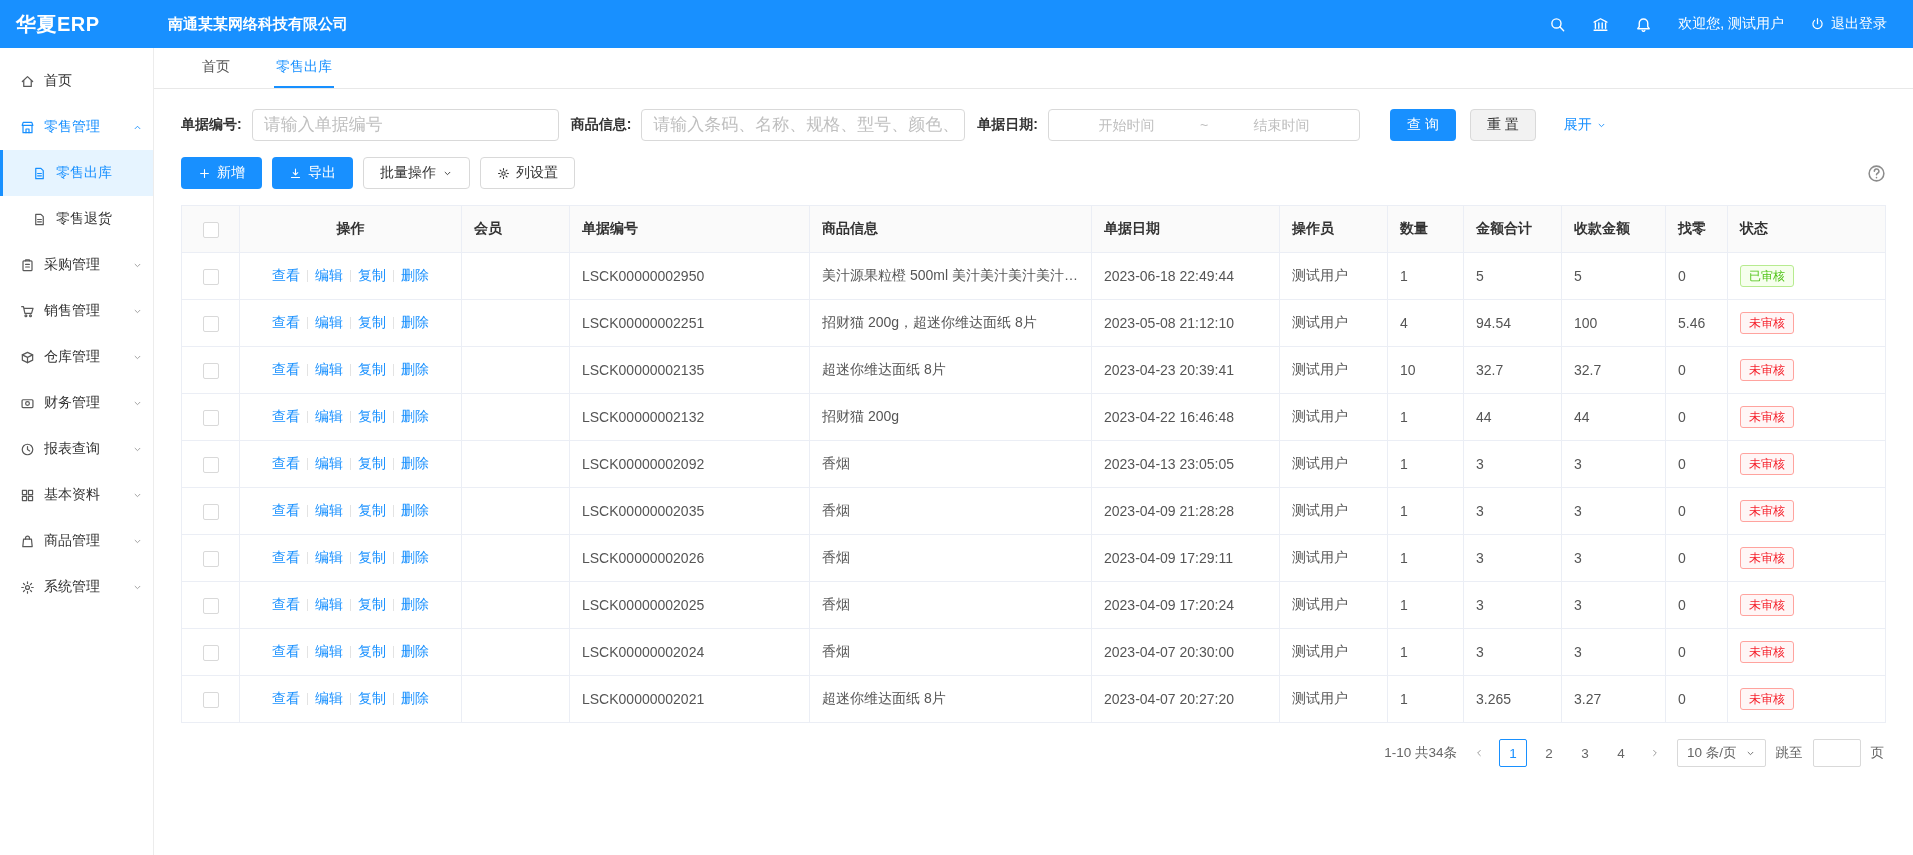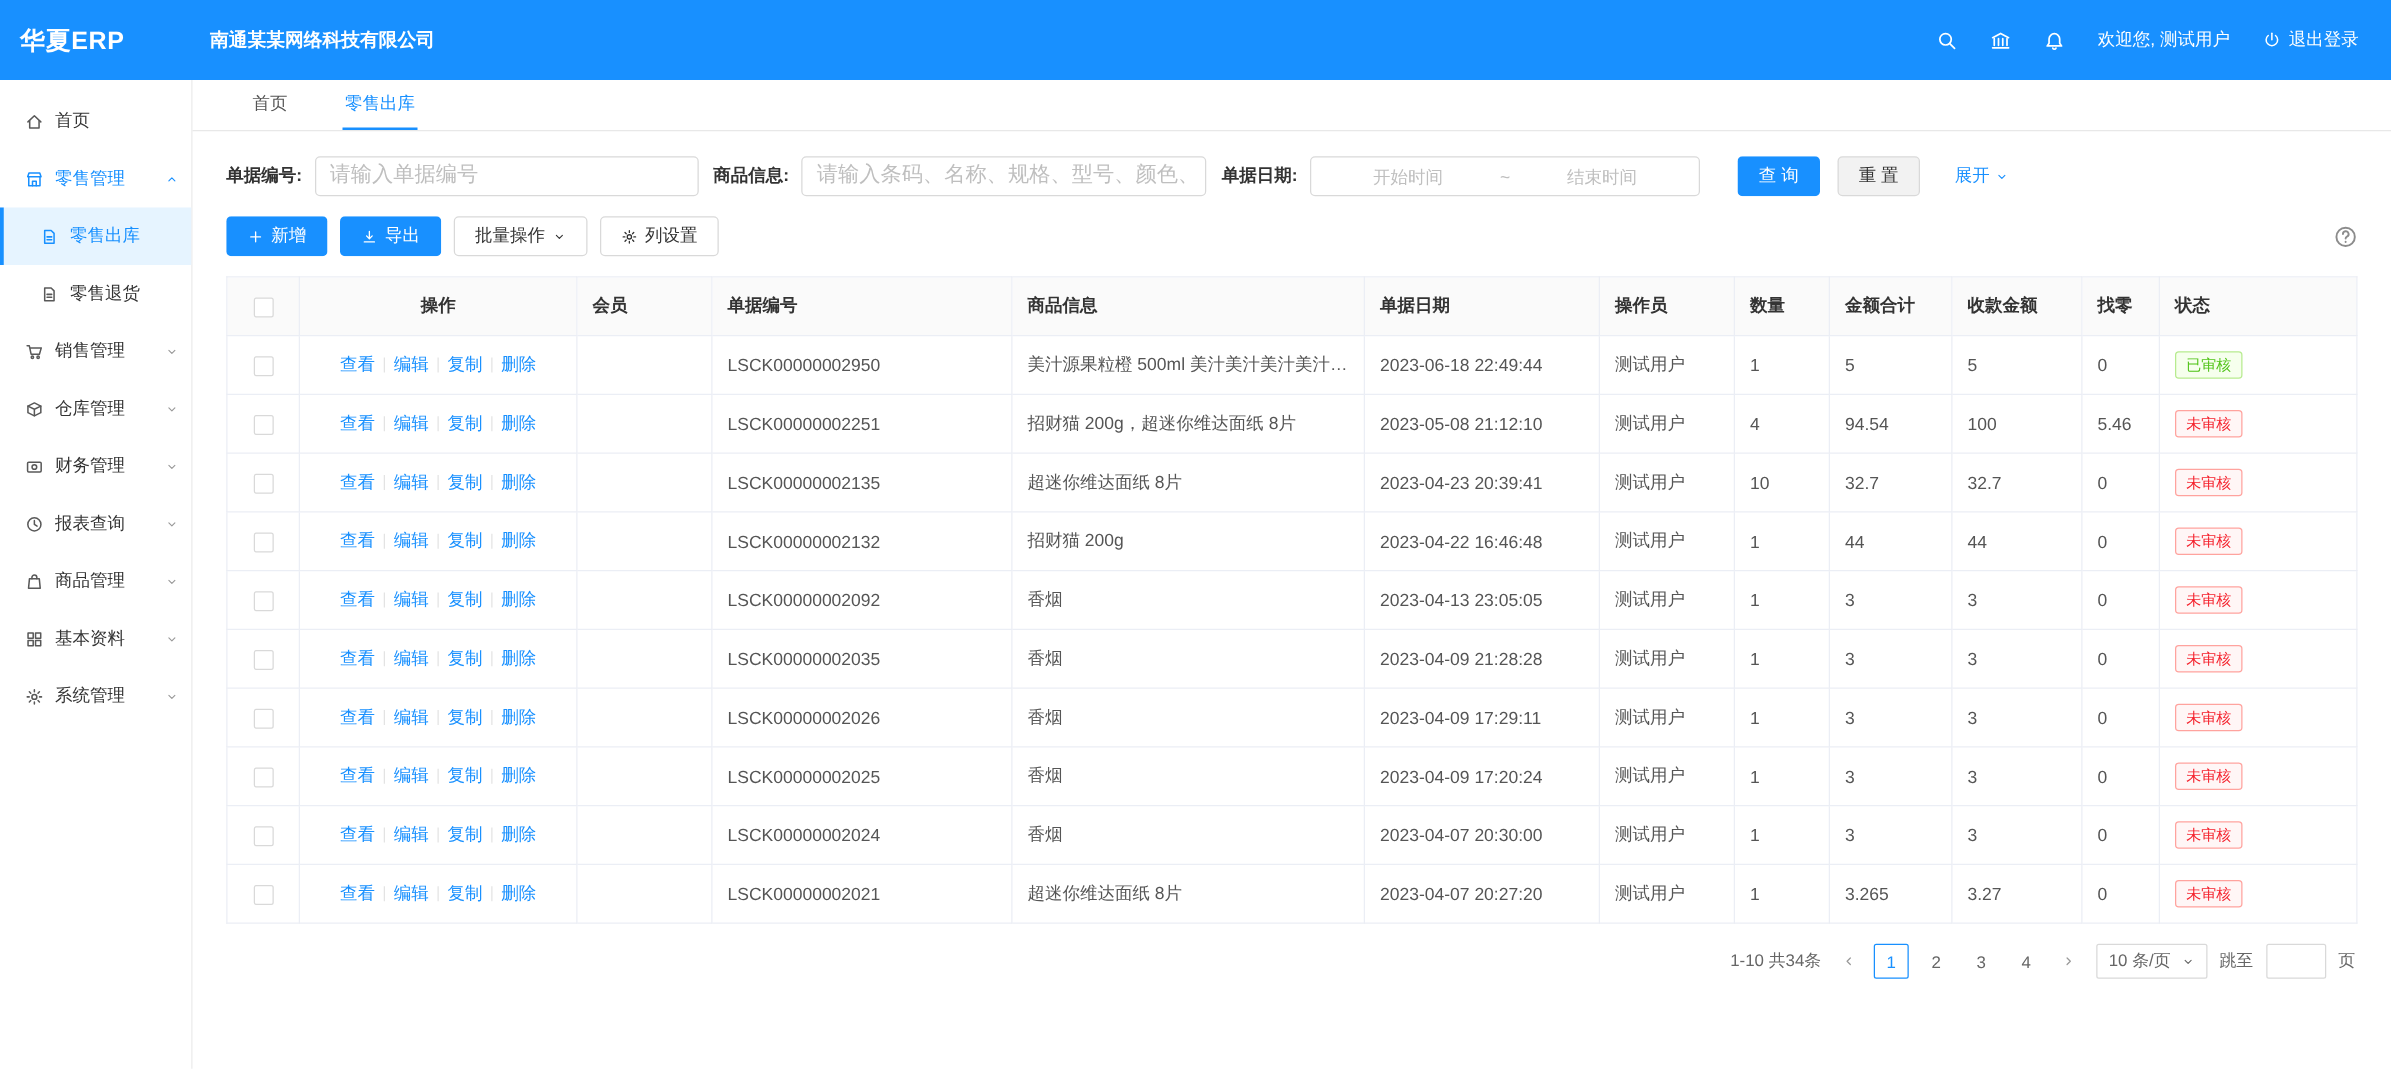--- a/index.html
+++ b/index.html
@@ -1,21 +1,21 @@
 <!DOCTYPE html>
 <html style="--primary: #1890ff; --approved-green: #52c41a; --unapproved-red: #f5222d;"><head>
 <meta charset="utf-8">
 <style>
   * { margin:0; padding:0; box-sizing:border-box; }
   html,body { width:1913px; height:855px; overflow:hidden; }
   body { font-family:"Liberation Sans","DejaVu Sans",sans-serif; font-size:14px; color:#333; background:#fff; }
   svg { display:block; }
 
   
-  .topbar { height:64px; background:var(--primary,#1890ff); display:flex; align-items:center; color:#fff; }
+  .topbar { height:48px; background:var(--primary,#1890ff); display:flex; align-items:center; color:#fff; }
   .logo { width:154px; flex:0 0 154px; padding-left:16px; font-size:20px; font-weight:bold; letter-spacing:.5px; cursor:pointer; }
   .company { font-size:15px; font-weight:600; margin-left:14px; white-space:nowrap; }
   .topbar-right { margin-left:auto; display:flex; align-items:center; gap:26px; padding-right:26px; }
   .tb-icon { display:flex; cursor:pointer; color:#fff; }
   .tb-icon svg { width:17px; height:17px; }
   .welcome { white-space:nowrap; }
   .logout { display:flex; align-items:center; gap:6px; cursor:pointer; white-space:nowrap; }
   .logout .tb-icon svg { width:15px; height:15px; }
 
   
@@ -176,20 +176,34 @@
             <svg viewBox="0 0 16 16" fill="none" stroke="currentColor" stroke-width="1.3" stroke-linecap="round" stroke-linejoin="round">
               <path d="M4 2.5h5.5L12 5v8.5H4z"></path>
               <path d="M6 8h4M6 10.5h4"></path>
             </svg>
           </span>
     <span class="lbl">零售退货</span>
         </div>
         <div class="side-item">
     <span class="s-icon">
             <svg viewBox="0 0 16 16" fill="none" stroke="currentColor" stroke-width="1.3" stroke-linecap="round" stroke-linejoin="round">
+              <rect x="3.2" y="3" width="9.6" height="10.5" rx="1"></rect>
+              <path d="M6 3V2h4v1M6 6.8h4M6 9.6h4"></path>
+            </svg>
+          </span>
+    <span class="lbl">采购管理</span>
+          <span class="chev">
+            <svg viewBox="0 0 16 16" fill="none" stroke="currentColor" stroke-width="1.3" stroke-linecap="round" stroke-linejoin="round">
+              <path d="M4.5 6.2 8 9.7l3.5-3.5"></path>
+            </svg>
+          </span>
+        </div>
+        <div class="side-item">
+    <span class="s-icon">
+            <svg viewBox="0 0 16 16" fill="none" stroke="currentColor" stroke-width="1.3" stroke-linecap="round" stroke-linejoin="round">
               <path d="M1.8 2.8h1.9l1.5 7.2h7.1l1.6-5.4H4.3"></path>
               <circle cx="6.3" cy="12.6" r="1"></circle>
               <circle cx="11.2" cy="12.6" r="1"></circle>
             </svg>
           </span>
     <span class="lbl">销售管理</span>
           <span class="chev">
             <svg viewBox="0 0 16 16" fill="none" stroke="currentColor" stroke-width="1.3" stroke-linecap="round" stroke-linejoin="round">
               <path d="M4.5 6.2 8 9.7l3.5-3.5"></path>
             </svg>
@@ -224,50 +238,50 @@
           </span>
         </div>
         <div class="side-item">
     <span class="s-icon">
             <svg viewBox="0 0 16 16" fill="none" stroke="currentColor" stroke-width="1.3" stroke-linecap="round" stroke-linejoin="round">
               <circle cx="8" cy="8" r="5.6"></circle>
               <path d="M8 4.8V8l2.3 1.5"></path>
             </svg>
           </span>
     <span class="lbl">报表查询</span>
-          <span class="chev">
-            <svg viewBox="0 0 16 16" fill="none" stroke="currentColor" stroke-width="1.3" stroke-linecap="round" stroke-linejoin="round">
-              <path d="M4.5 6.2 8 9.7l3.5-3.5"></path>
-            </svg>
-          </span>
-        </div>
-        <div class="side-item">
-    <span class="s-icon">
-            <svg viewBox="0 0 16 16" fill="none" stroke="currentColor" stroke-width="1.3" stroke-linecap="round" stroke-linejoin="round">
-              <path d="M3.8 5.4h8.4l.8 8.1H3z"></path>
-              <path d="M5.9 5.4V4.3a2.1 2.1 0 0 1 4.2 0v1.1"></path>
-            </svg>
-          </span>
-    <span class="lbl">商品管理</span>
           <span class="chev">
             <svg viewBox="0 0 16 16" fill="none" stroke="currentColor" stroke-width="1.3" stroke-linecap="round" stroke-linejoin="round">
               <path d="M4.5 6.2 8 9.7l3.5-3.5"></path>
             </svg>
           </span>
         </div>
         <div class="side-item">
     <span class="s-icon">
             <svg viewBox="0 0 16 16" fill="none" stroke="currentColor" stroke-width="1.3" stroke-linecap="round" stroke-linejoin="round">
               <rect x="2.6" y="2.6" width="4.4" height="4.4"></rect>
               <rect x="9" y="2.6" width="4.4" height="4.4"></rect>
               <rect x="2.6" y="9" width="4.4" height="4.4"></rect>
               <rect x="9" y="9" width="4.4" height="4.4"></rect>
             </svg>
           </span>
     <span class="lbl">基本资料</span>
+          <span class="chev">
+            <svg viewBox="0 0 16 16" fill="none" stroke="currentColor" stroke-width="1.3" stroke-linecap="round" stroke-linejoin="round">
+              <path d="M4.5 6.2 8 9.7l3.5-3.5"></path>
+            </svg>
+          </span>
+        </div>
+        <div class="side-item">
+    <span class="s-icon">
+            <svg viewBox="0 0 16 16" fill="none" stroke="currentColor" stroke-width="1.3" stroke-linecap="round" stroke-linejoin="round">
+              <path d="M3.8 5.4h8.4l.8 8.1H3z"></path>
+              <path d="M5.9 5.4V4.3a2.1 2.1 0 0 1 4.2 0v1.1"></path>
+            </svg>
+          </span>
+    <span class="lbl">商品管理</span>
           <span class="chev">
             <svg viewBox="0 0 16 16" fill="none" stroke="currentColor" stroke-width="1.3" stroke-linecap="round" stroke-linejoin="round">
               <path d="M4.5 6.2 8 9.7l3.5-3.5"></path>
             </svg>
           </span>
         </div>
         <div class="side-item">
     <span class="s-icon">
             <svg viewBox="0 0 16 16" fill="none" stroke="currentColor" stroke-width="1.3" stroke-linecap="round" stroke-linejoin="round">
               <circle cx="8" cy="8" r="2.1"></circle>

